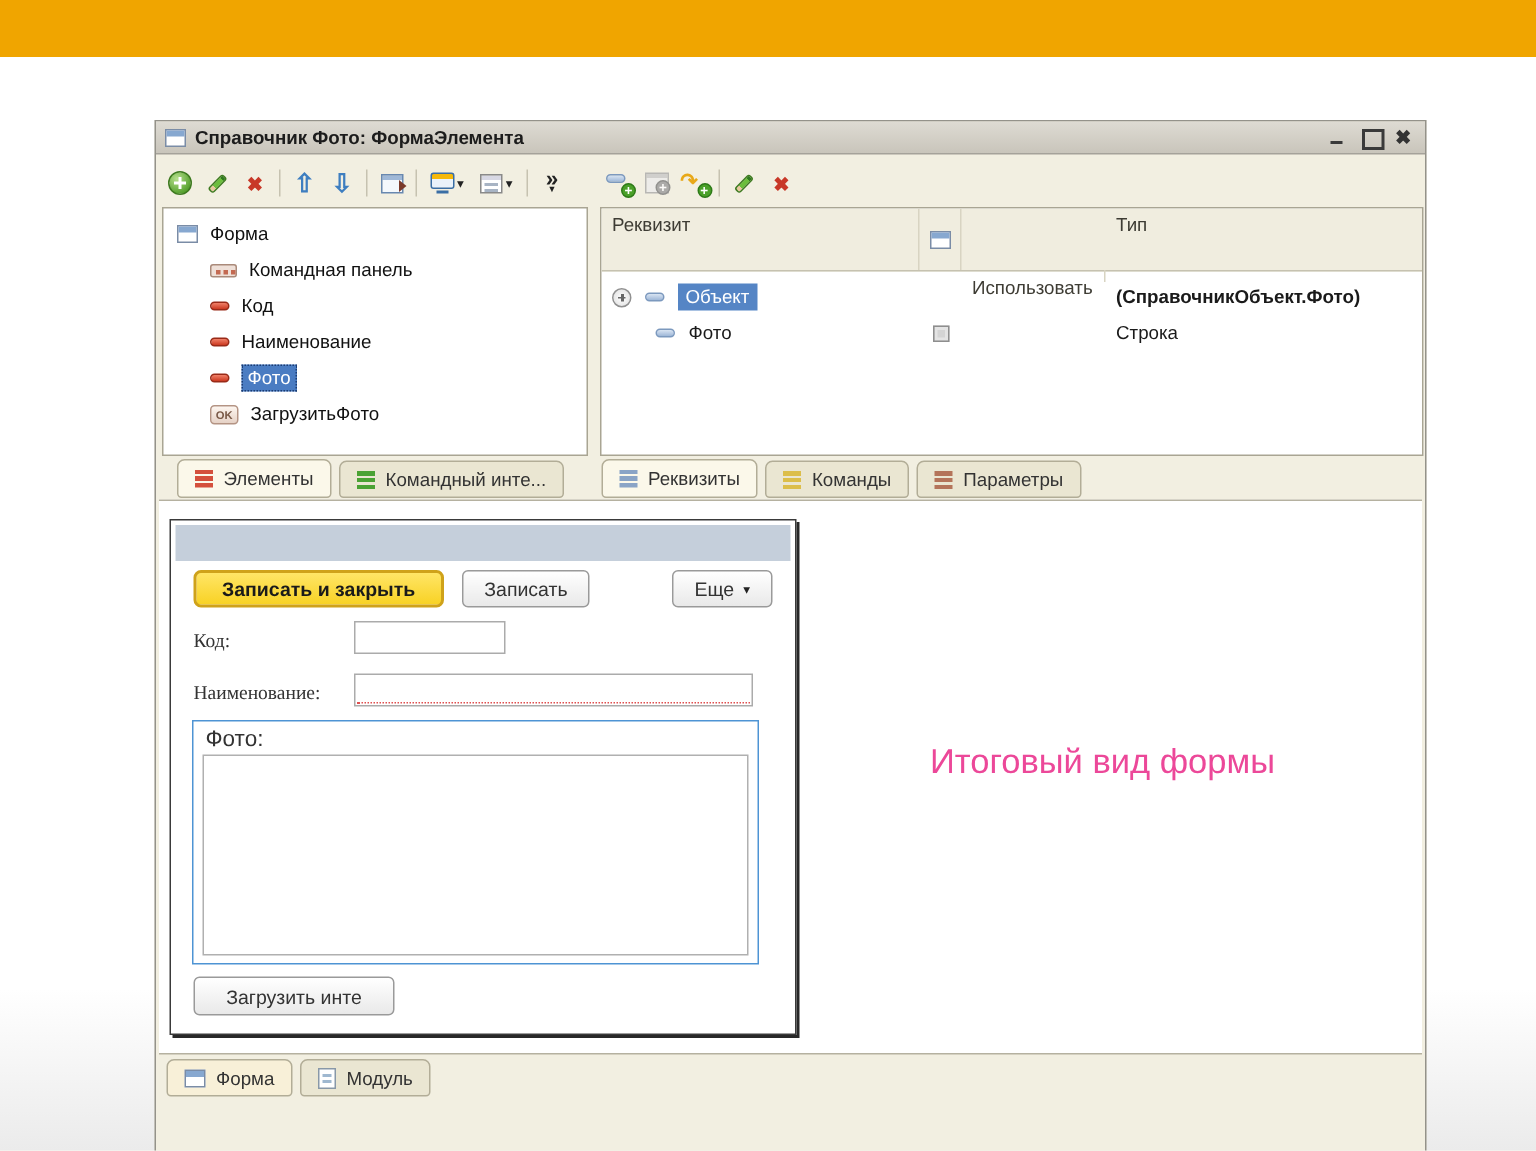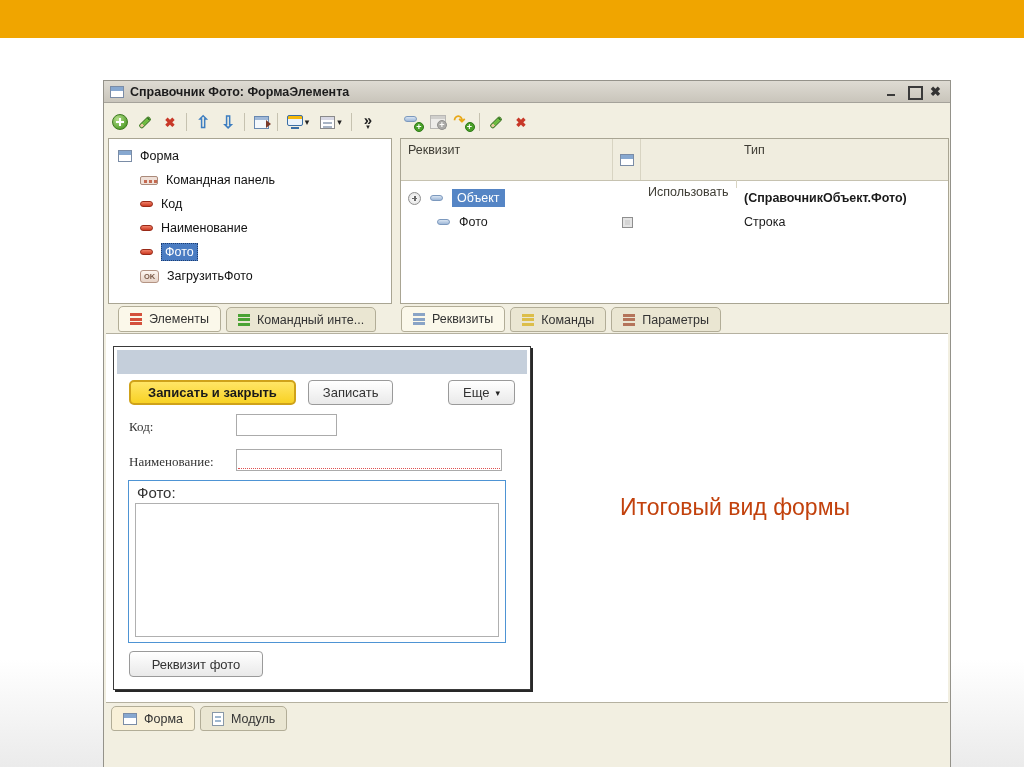--- a/index.html
+++ b/index.html
@@ -132,21 +132,21 @@
   .i-exp::before { content:""; position:absolute; left:3px; top:5px; width:5px; height:1.8px; background:#666; }
   .i-exp::after  { content:""; position:absolute; left:5px; top:3px; width:1.8px; height:5px; background:#666; }
   .row-label.selected { background:#5585C5; color:#fff; padding:2px 5px; }
   .type-bold { font-weight:bold; }
   .chk { width:11px; height:11px; border:1px solid #8E8E8E; background:#D4D4D4;
     box-shadow:inset 0 0 0 2px #E4E4E4; }
 
   
   .workarea { position:absolute; left:2px; top:252px; right:2px; height:369px;
     background:#fff; border-top:1px solid #B5B1A0;padding-left:26px; }
-  .caption { position:absolute; left:514px; top:160px; font-size:23px; color:#c2410c; white-space:nowrap; }
+  .caption { position:absolute; left:514px; top:160px; font-size:23px; color:#ec4899; white-space:nowrap; }
 
   
   .preview { position:absolute; left:7px; top:12px; width:418px; height:344px;
     background:#fff; border:1px solid #3A3A3A; box-shadow:2px 2px 0 0 #282828; }
   .p-strip { margin:3px 3px 0 3px; height:24px; background:#C5CFDB; }
   .p-buttons { position:absolute; left:15px; right:15px; top:33px; display:flex; align-items:center; gap:12px; }
   .btn { border:1px solid #9A9A9A; border-radius:4px; background:linear-gradient(#FFFFFF,#E9E9E9);
     font-family:inherit; font-size:13px; color:#333; padding:4px 14px; display:flex; align-items:center; gap:4px; }
   .btn-primary { background:linear-gradient(#FFE566,#F8D224); border:2px solid #CFA21A; border-radius:5px;
     font-weight:bold; color:#1A1A1A; padding:3px 17px; }
@@ -352,21 +352,21 @@
       <span class="p-label lbl-code">Код:</span>
       <input class="inp inp-code" value="" style="">
       <span class="p-label lbl-name">Наименование:</span>
       <span class="inp-name-wrap">
         <input class="inp inp-name" value="" style="">
       </span>
       <div class="photo-group">
         <span class="photo-label">Фото:</span>
         <div class="photo-field"></div>
       </div>
-      <button class="btn load-btn">Реквизит фото</button>
+      <button class="btn load-btn">Загрузить инте</button>
     </div>
 
     <span class="caption">Итоговый вид формы</span>
   </div>
 
   <div class="bottom-bar">
     <div class="tab active">
       <span class="i-mwin"></span>
       <span>Форма</span>
     </div>

